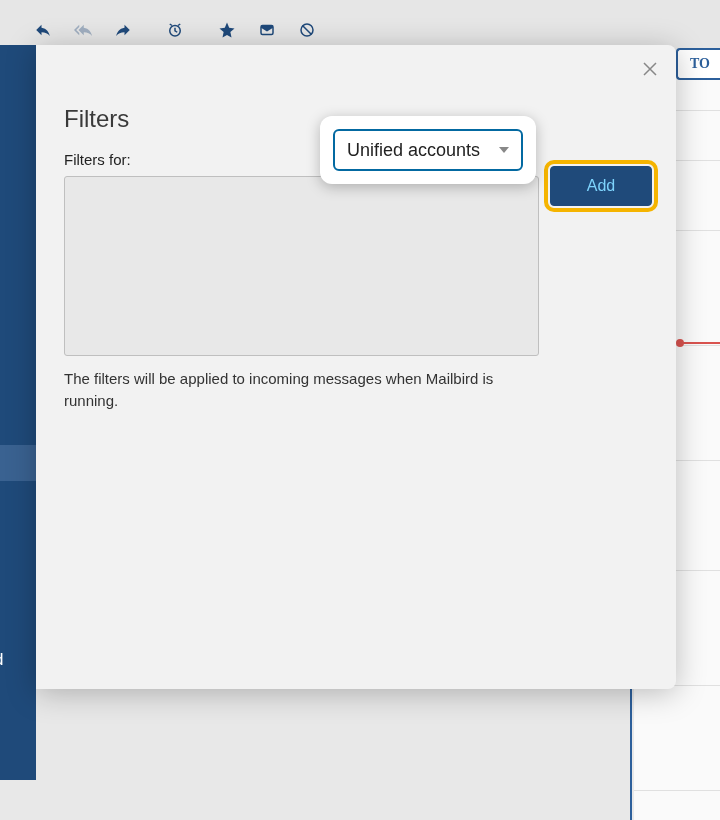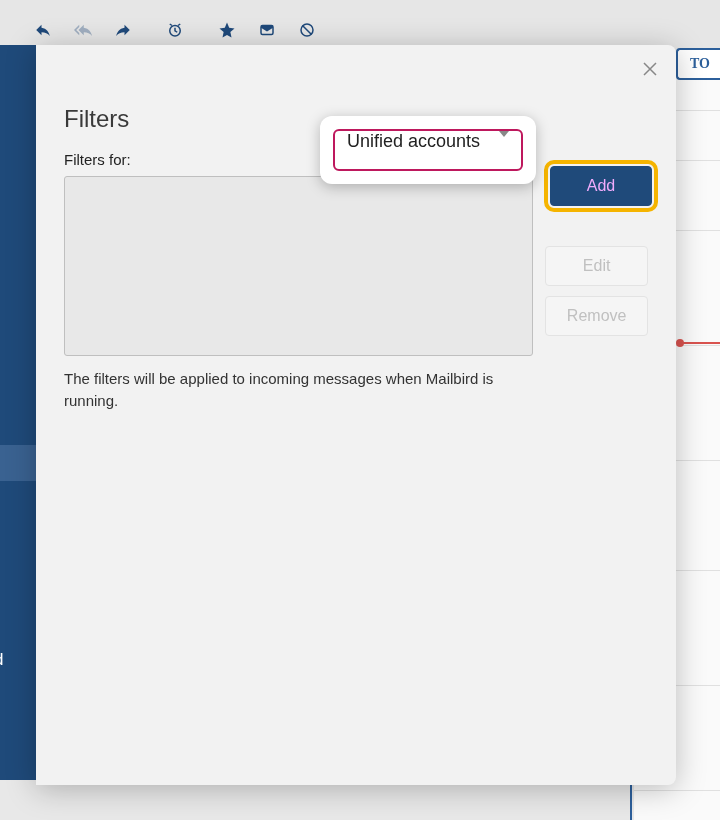--- a/index.html
+++ b/index.html
@@ -122,21 +122,21 @@
       z-index: 2;
       font-family: Liberation Serif, serif;
     }
 
     
     .modal {
       position: absolute;
       left: 36px;
       top: 45px;
       width: 640px;
-      height: 740px;
+      height: 644px;
       background: #f2f2f2;
       border-radius: 0 8px 8px 0;
       box-shadow: 0 4px 30px rgba(0,0,0,0.25);
       z-index: 10;
       padding: 22px 28px;
     }
     .close-btn {
       position: absolute;
       right: 16px;
       top: 14px;
@@ -191,21 +191,21 @@
       display: flex;
       align-items: center;
       justify-content: center;
       cursor: pointer;
       border: 1px solid #ccc;
       background: #fff;
       color: #333;
     }
     .btn-primary {
       background: #1f4a7a;
-      color: #f0abfc;
+      color: #7dd3fc;
       border: 1px solid #1f4a7a;
       height: 42px;
     }
     .btn-disabled {
       background: #f5f5f5;
       color: #c0c0c0;
       cursor: default;
       border: 1px solid #e3e3e3;
     }
 
@@ -242,24 +242,24 @@
       border-radius: 12px;
       box-shadow: 0 3px 14px rgba(0,0,0,0.25);
       z-index: 25;
       display: flex;
       align-items: center;
       justify-content: center;
     }
     .dropdown-inner {
       width: 190px;
       height: 42px;
-      border: 2px solid #be185d;
+      border: 2px solid #0369a1;
       border-radius: 6px;
       display: flex;
-      align-items: flex-start;
+      align-items: center;
       padding: 0 12px;
       justify-content: space-between;
       color: #222;
       font-size: 18px;
       background: #fff;
     }
     .caret {
       width: 0; height: 0;
       border-left: 5px solid transparent;
       border-right: 5px solid transparent;
@@ -348,26 +348,20 @@
     <svg viewBox="0 0 14 14">
         <path d="M1 1l12 12M13 1L1 13" stroke="currentColor" stroke-width="1.5"></path>
       </svg>
   </div>
 
   <div class="modal-title">Filters</div>
   <div class="label-row">Filters for:</div>
 
   <div class="content-row">
     <div class="filter-list"></div>
-    <div class="btn-col">
-      <div style="height:2px"></div>
-      <div class="btn btn-primary" style="visibility:hidden"></div>
-      <div class="btn btn-disabled">Edit</div>
-      <div class="btn btn-disabled">Remove</div>
-    </div>
   </div>
 
   <div class="hint-text">The filters will be applied to incoming messages when Mailbird is running.</div>
 </div>
 
 <div class="add-ring"></div>
 <div class="btn btn-primary add-inner">Add</div>
 
 <div class="dropdown-callout">
   <div class="dropdown-inner">

